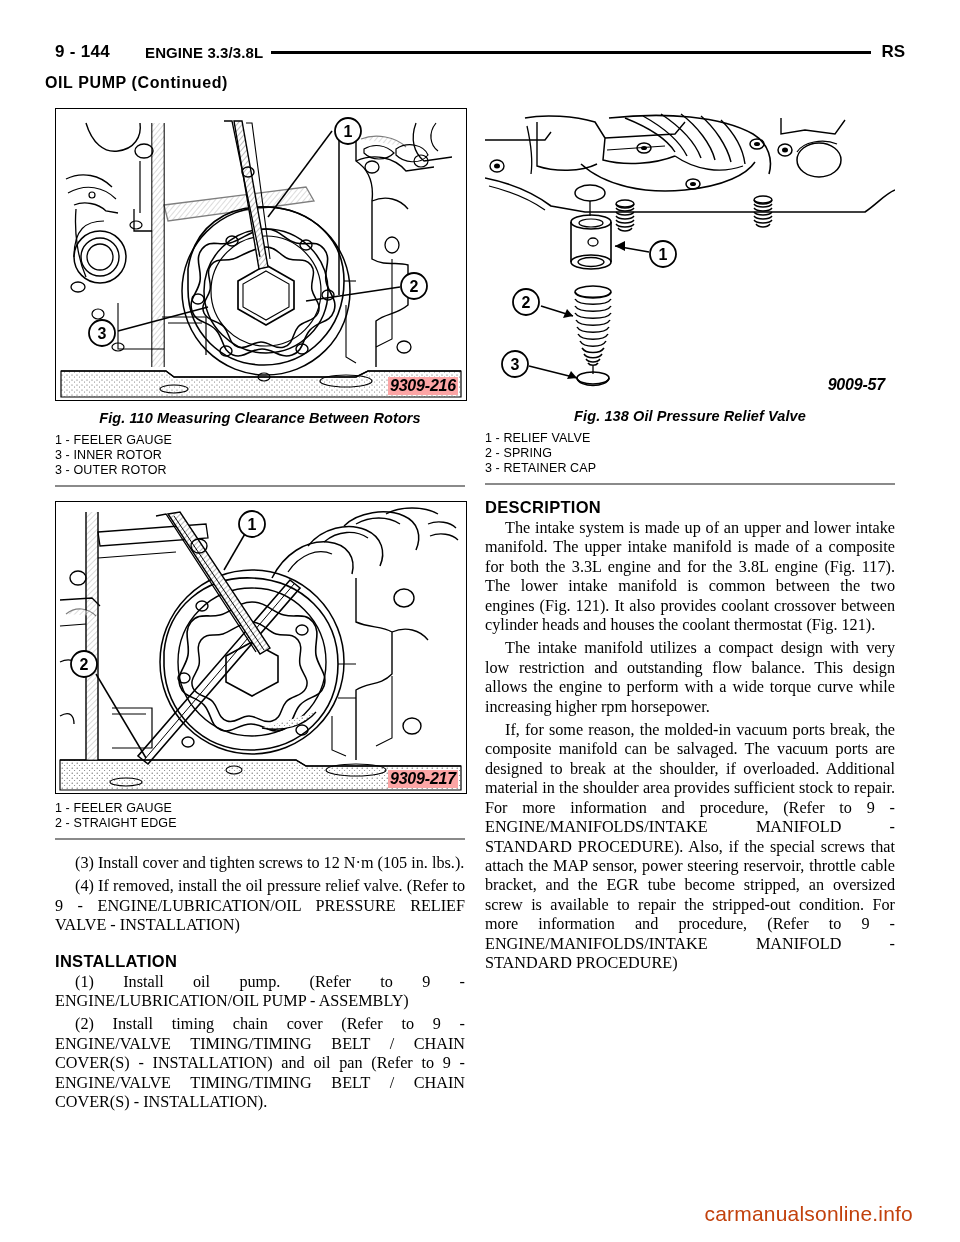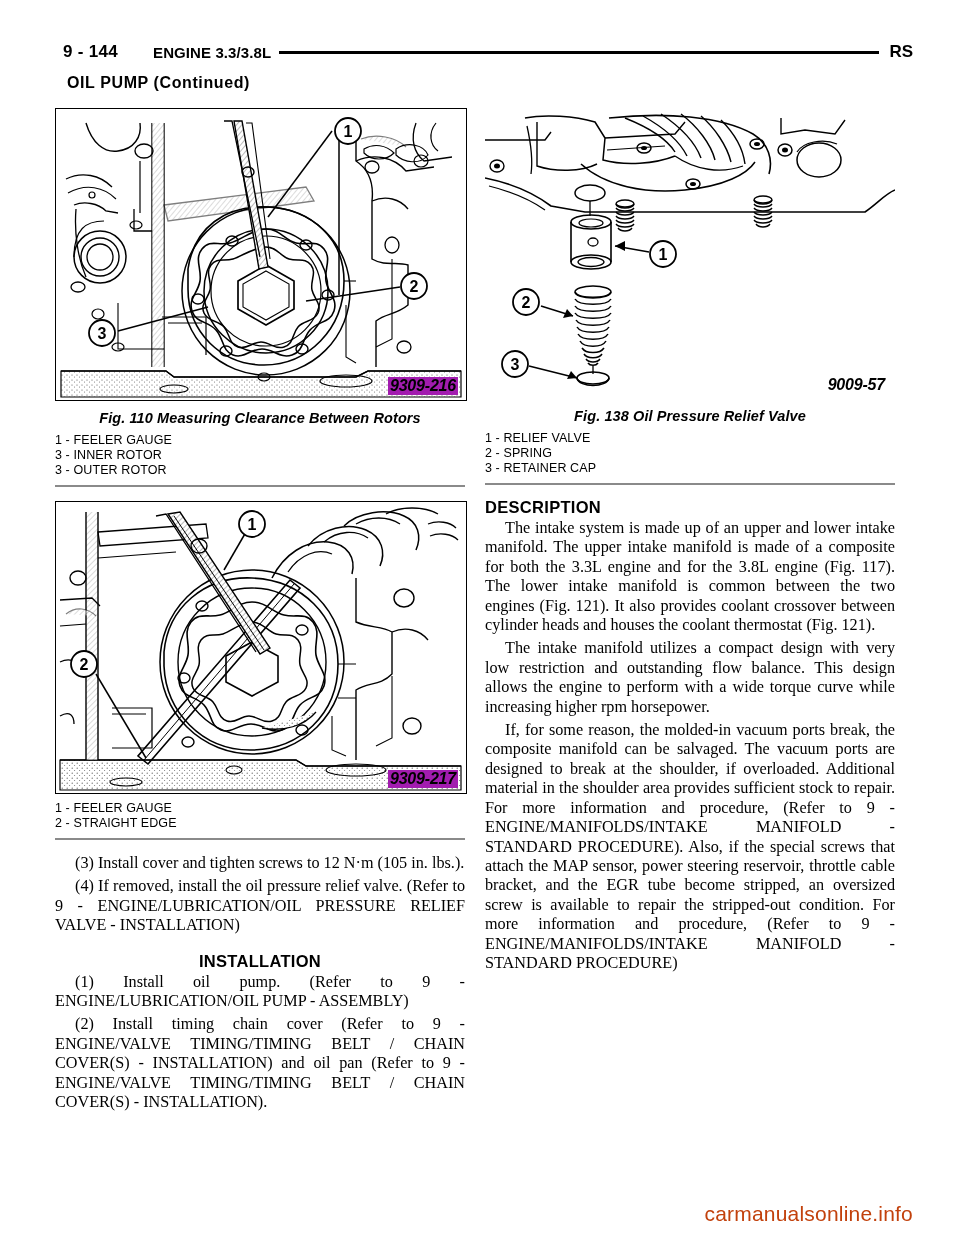--- a/index.html
+++ b/index.html
@@ -12,21 +12,21 @@
     height: 1242px;
     position: relative;
     font-family: "Liberation Serif", serif;
     color: #000;
     overflow: hidden;
   }
 
   
   #page-header {
     position: absolute;
-    left: 63px;
+    left: 55px;
     top: 40px;
     width: 850px;
     height: 24px;
     display: flex;
     align-items: center;
     font-family: "Liberation Sans", sans-serif;
   }
   .hdr-page-no {
     font-weight: bold;
     font-size: 17px;
@@ -47,21 +47,21 @@
     margin: 0 10px 0 8px;
   }
   .hdr-rs {
     font-weight: bold;
     font-size: 17px;
     white-space: nowrap;
   }
 
   #continued-line {
     position: absolute;
-    left: 67px;
+    left: 45px;
     top: 74px;
     font-family: "Liberation Sans", sans-serif;
     font-weight: bold;
     font-size: 16px;
     letter-spacing: 0.6px;
   }
 
   
   .column {
     position: absolute;
@@ -85,21 +85,21 @@
 
   .fig-partno {
     position: absolute;
     right: 8px;
     bottom: 5px;
     font-family: "Liberation Sans", sans-serif;
     font-weight: bold;
     font-style: italic;
     font-size: 16px;
     letter-spacing: -0.2px;
-    background: #a21caf;
+    background: #fca5a5;
     padding: 0 2px;
   }
   .fig-partno.plain {
     background: transparent;
   }
 
   .fig-caption {
     text-align: center;
     font-family: "Liberation Sans", sans-serif;
     font-weight: bold;
@@ -141,21 +141,21 @@
     letter-spacing: 1.6px;
     margin: 22px 0 0 0;
   }
   .h2-section {
     font-family: "Liberation Sans", sans-serif;
     font-weight: bold;
     font-size: 16.5px;
     letter-spacing: 0.3px;
     margin: 13px 0 2px 0;
   }
-  .h2-section.tight-top { margin-top: 16px; text-align: center; }
+  .h2-section.tight-top { margin-top: 16px; }
   .spacer-14 { height: 14px; }
 
   
   #footer-watermark {
     position: absolute;
     right: 47px;
     bottom: 16px;
     font-family: "Liberation Sans", sans-serif;
     font-size: 21px;
     color: #c2410c;

